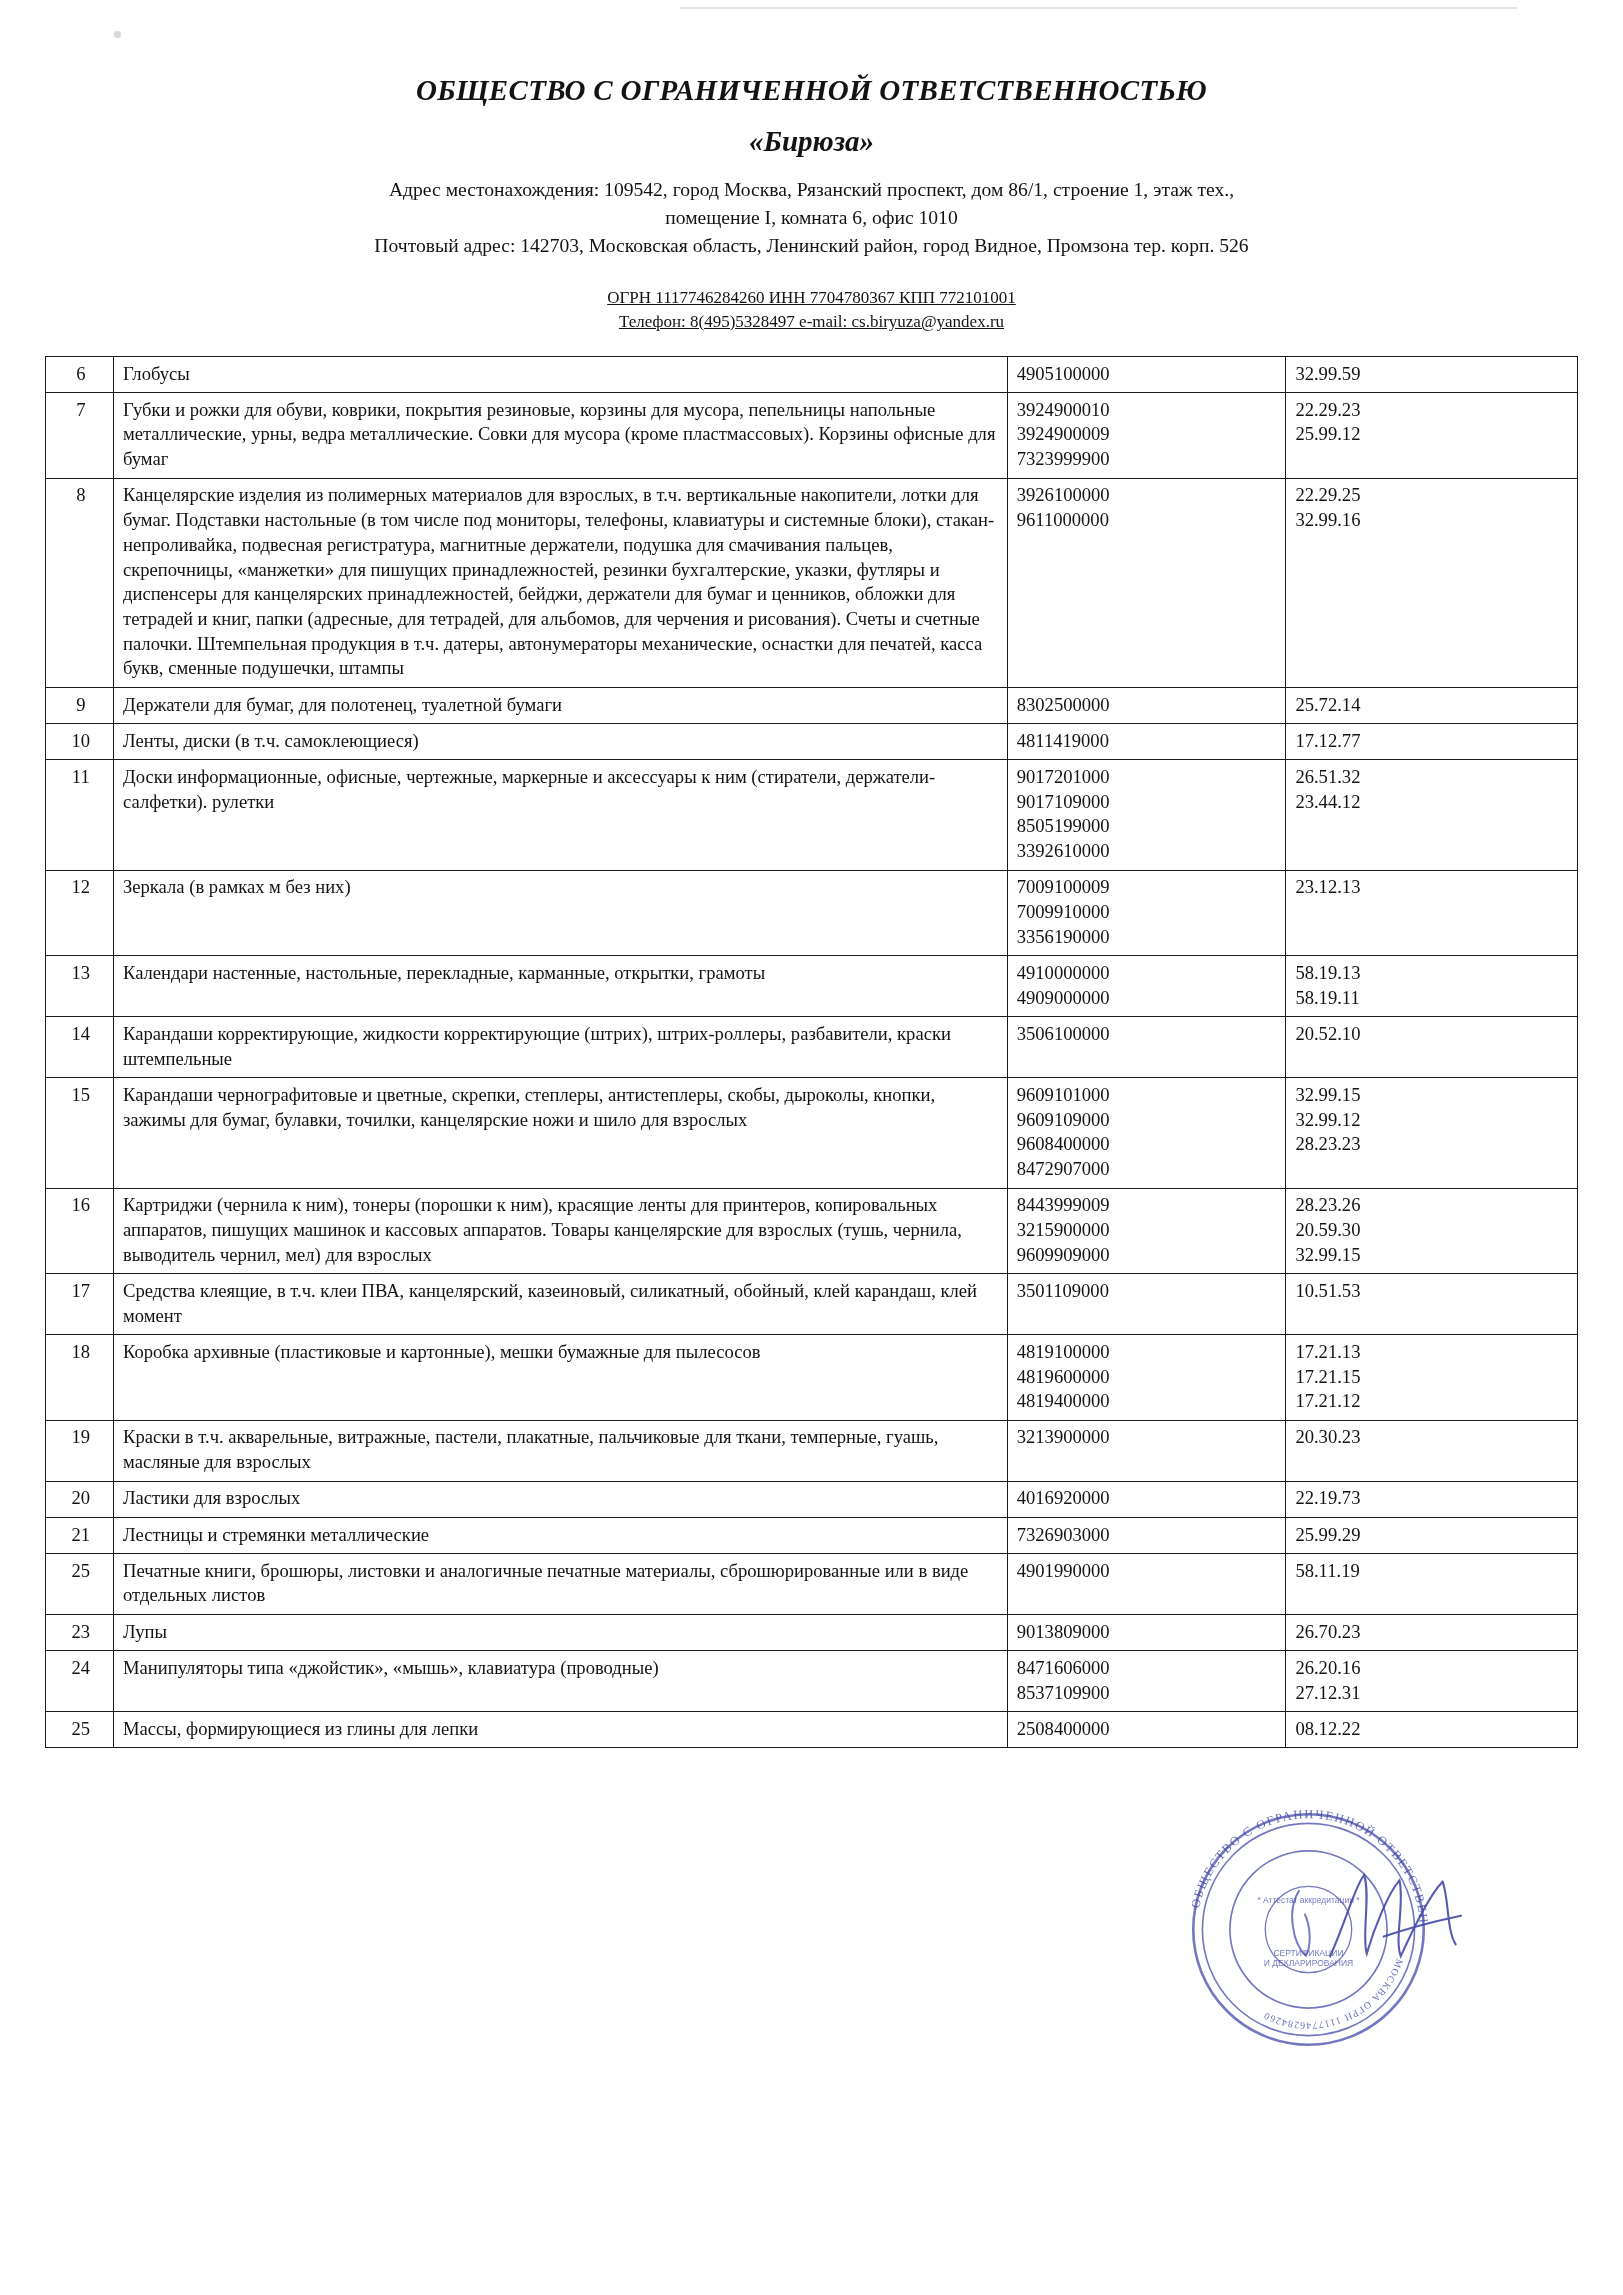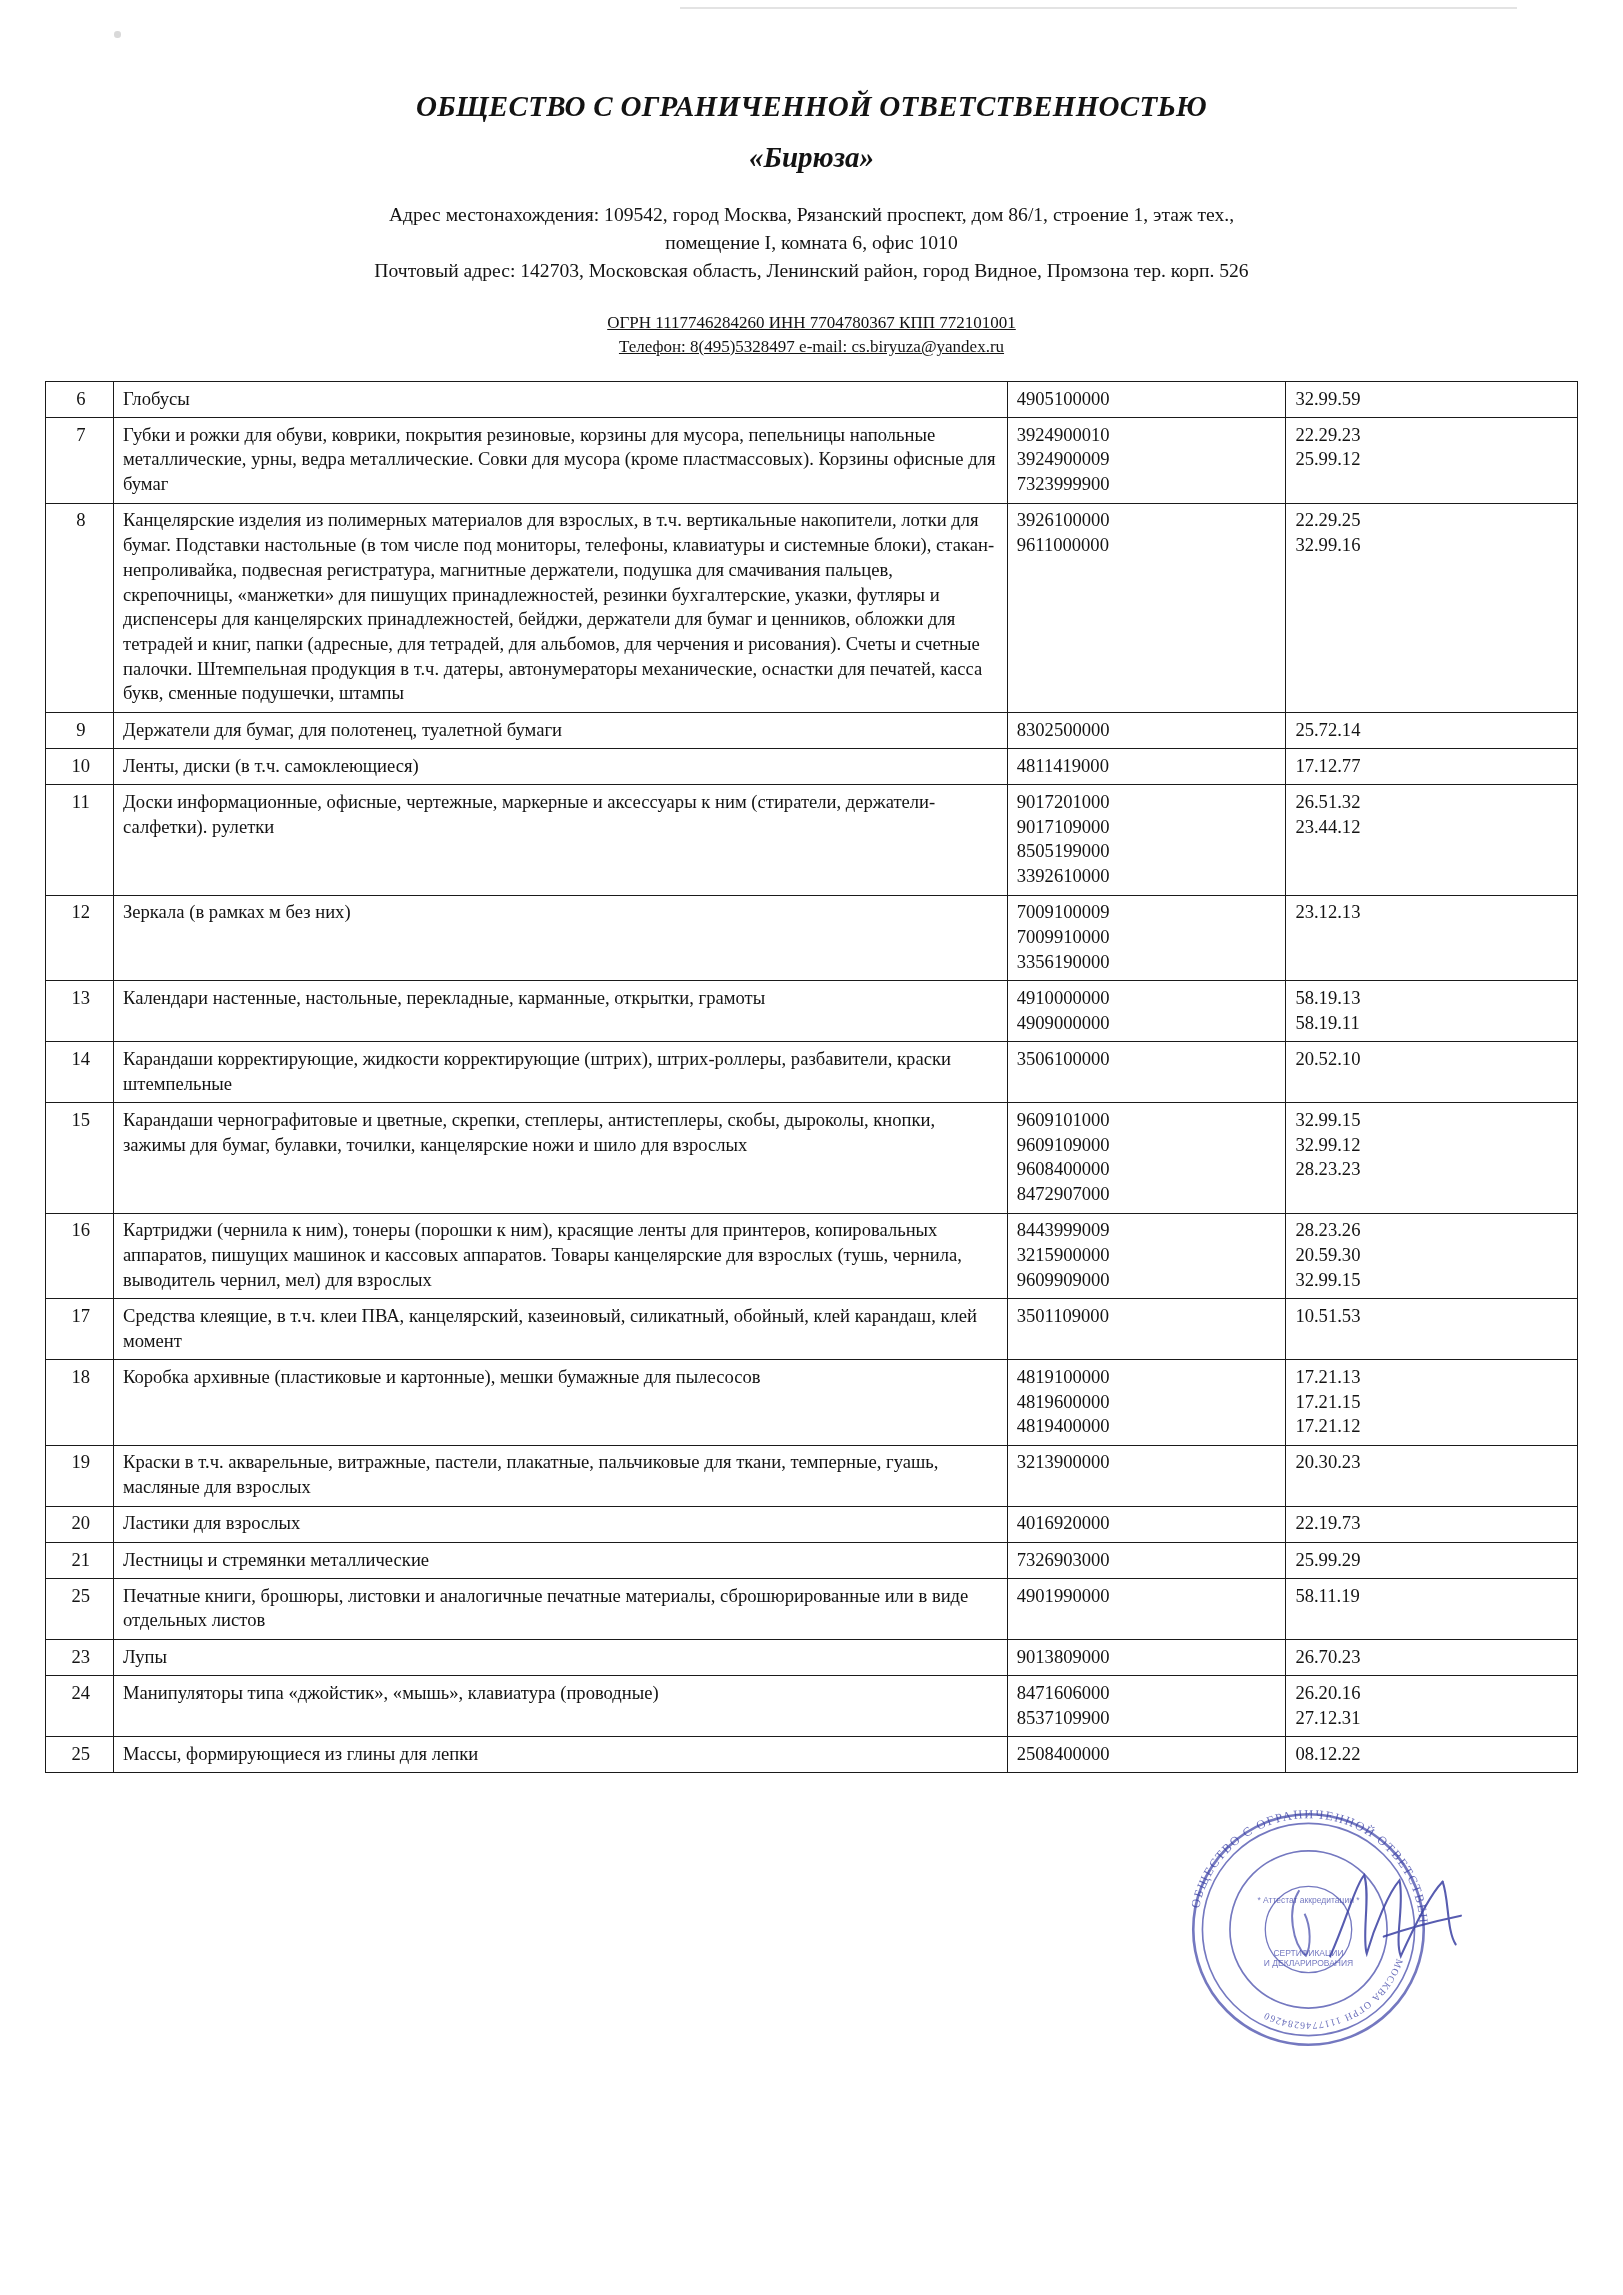--- a/index.html
+++ b/index.html
@@ -13,21 +13,21 @@
     font-family: "Liberation Serif", serif;
     color: #131313;
     position: relative;
     overflow: hidden;
   }
   .page {
     position: relative;
     width: 1623px;
     height: 2295px;
     box-sizing: border-box;
-    padding: 16px;
+    padding: 0;
   }
   
   .scan-mark-1 {
     position: absolute;
     left: 114px;
     top: 31px;
     width: 6.5px;
     height: 6.5px;
     background: #d9d9d9;
     border-radius: 50%;
@@ -54,21 +54,21 @@
   }
   .org-name {
     font-size: 29px;
     font-weight: bold;
     font-style: italic;
     margin-top: 17px;
   }
   .addr {
     font-size: 19.6px;
     line-height: 1.42;
-    margin-top: 27px;
+    margin-top: 18px;
   }
   .addr-line {
     display: block;
   }
   .ogrn-block {
     font-size: 17px;
     line-height: 1.42;
     margin-top: 26px;
     text-decoration: underline;
   }

